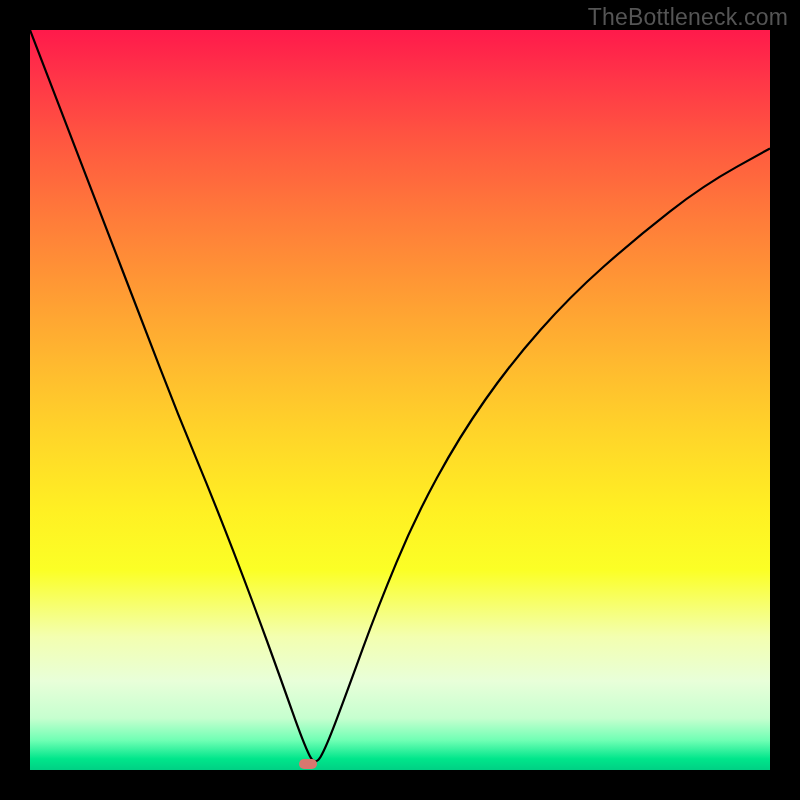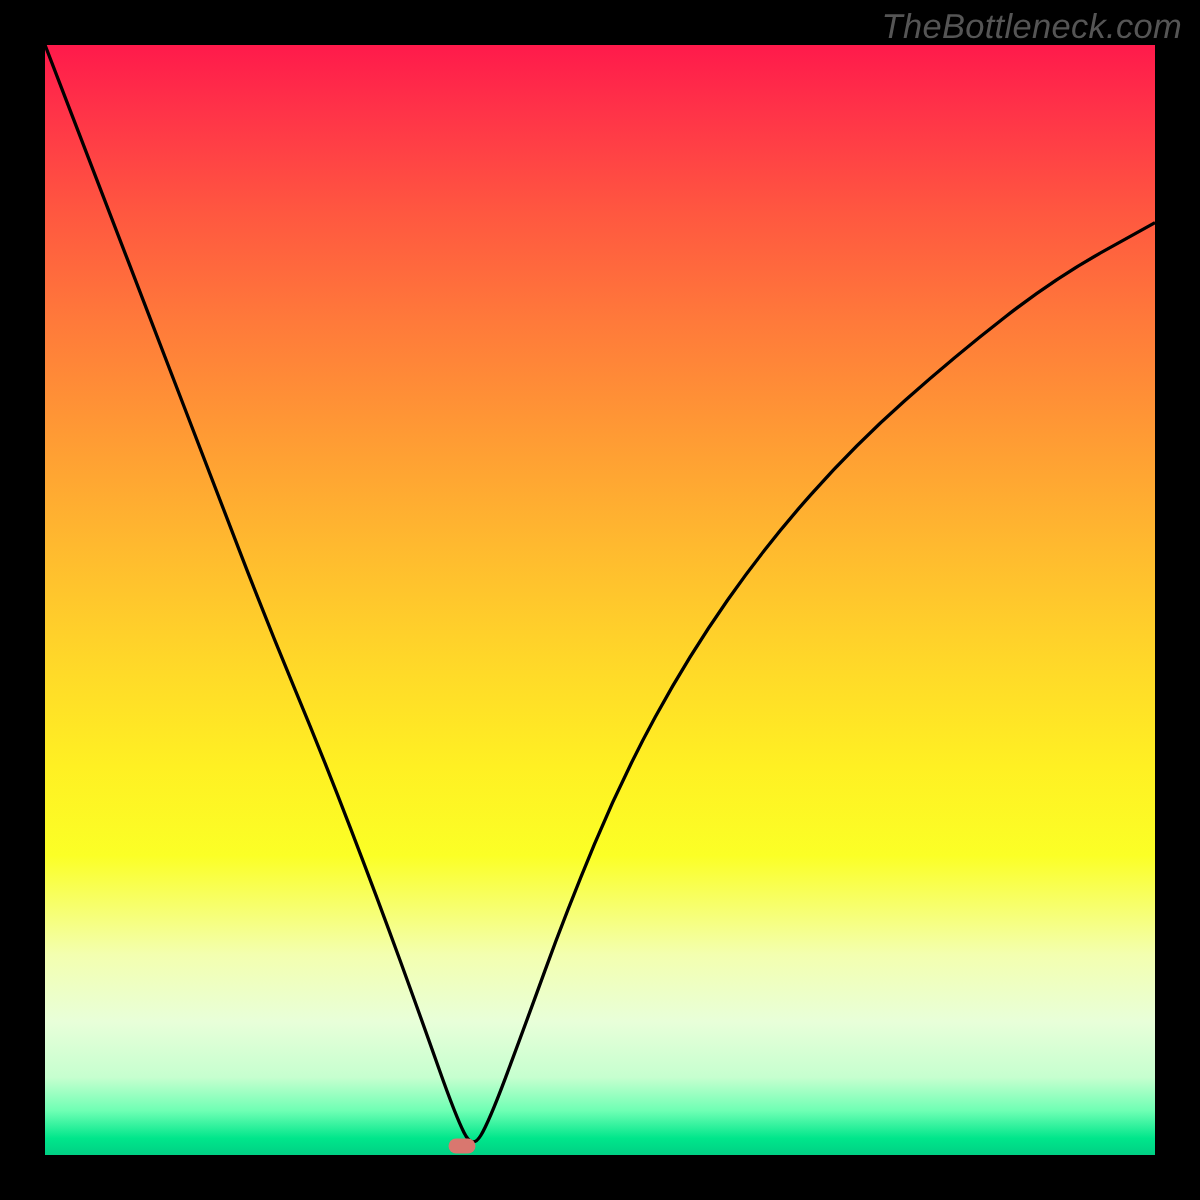--- a/index.html
+++ b/index.html
@@ -11,21 +11,20 @@
     background: #000;
     font-family: Arial, Helvetica, sans-serif;
   }
   .frame {
     position: absolute;
     left: 0;
     top: 0;
     width: 800px;
     height: 800px;
     background: #000;
-    font-style: italic;
   }
   .watermark {
     position: absolute;
     top: 4px;
     right: 12px;
     color: #555;
     font-size: 23px;
     font-weight: 500;
     letter-spacing: 0.2px;
     user-select: none;

